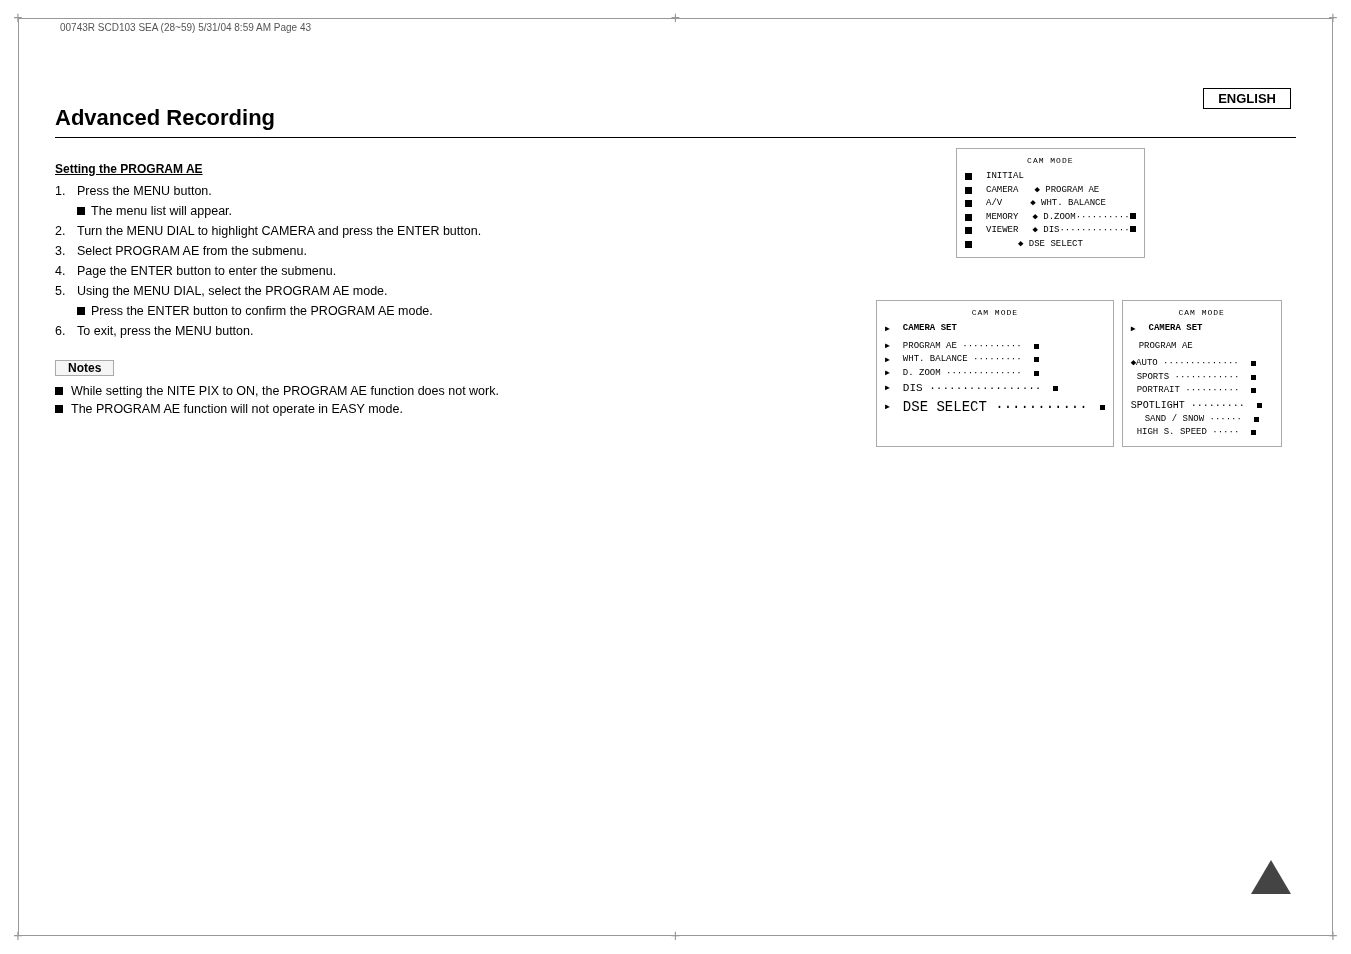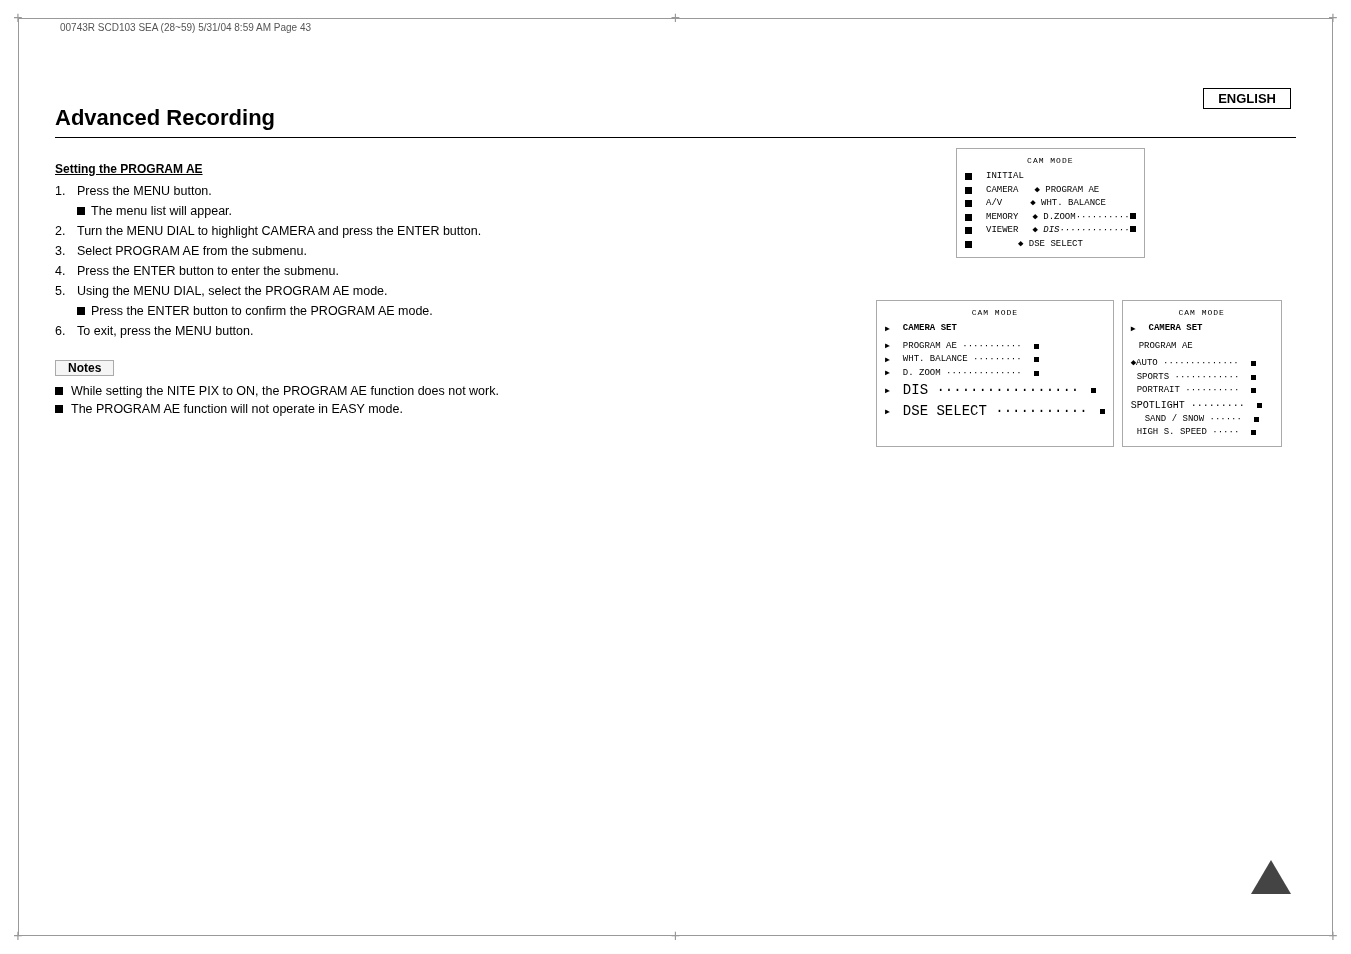--- a/index.html
+++ b/index.html
@@ -285,21 +285,21 @@
           <span>Turn the MENU DIAL to highlight CAMERA and press the ENTER button.</span>
         </li>
 
         <li>
           <span class="step-num">3.</span>
           <span>Select PROGRAM AE from the submenu.</span>
         </li>
 
         <li>
           <span class="step-num">4.</span>
-          <span>Press the ENTER button to enter the submenu.</span>
+          <span>Page the ENTER button to enter the submenu.</span>
         </li>
 
         <li>
           <span class="step-num">5.</span>
           <span>Using the MENU DIAL, select the PROGRAM AE mode.</span>
         </li>
         <div class="sub-bullet">
           <span class="bullet-square"></span>
           <span>Press the ENTER button to confirm the PROGRAM AE mode.</span>
         </div>
@@ -345,21 +345,21 @@
             <span style="margin-left:16px;">◆ WHT. BALANCE</span>
           </div>
         <div class="menu-row">
             <span style="display:inline-block;width:7px;height:7px;background:#000;margin-right:2px;"></span>
             <span>MEMORY</span>
             <span style="margin-left:2px;text-align:center;">◆ D.ZOOM··········<span style="display:inline-block;width:6px;height:6px;background:#000;"></span></span>
           </div>
         <div class="menu-row">
             <span style="display:inline-block;width:7px;height:7px;background:#000;margin-right:2px;"></span>
             <span>VIEWER</span>
-            <span style="margin-left:2px;font-style:italic;">◆ DIS·············<span style="display:inline-block;width:6px;height:6px;background:#000;"></span></span>
+            <span style="margin-left:2px;">◆ DIS·············<span style="display:inline-block;width:6px;height:6px;background:#000;"></span></span>
           </div>
         <div class="menu-row">
             <span style="display:inline-block;width:7px;height:7px;background:#000;margin-right:2px;"></span>
             <span style="margin-left:32px;text-align:center;">◆ DSE SELECT</span>
           </div>
       </div>
 
       <div class="right-menus">
 
         <div class="menu-screenshot" style="min-width:155px;">
@@ -379,21 +379,21 @@
               <span style="font-size:9px;">WHT. BALANCE ·········</span>
               <span style="display:inline-block;width:5px;height:5px;background:#000;"></span>
           </div>
           <div class="menu-row">
             <span style="font-size:8px;margin-right:1px;">▶</span>
               <span style="font-size:9px;">D. ZOOM ··············</span>
               <span style="display:inline-block;width:5px;height:5px;background:#000;"></span>
           </div>
           <div class="menu-row">
             <span style="font-size:8px;margin-right:1px;">▶</span>
-              <span style="font-size:14px;">DIS ·················</span>
+              <span style="font-size:11px;">DIS ·················</span>
               <span style="display:inline-block;width:5px;height:5px;background:#000;"></span>
           </div>
           <div class="menu-row">
             <span style="font-size:8px;margin-right:1px;">▶</span>
               <span style="font-size:14px;text-align:center;">DSE SELECT ···········</span>
               <span style="display:inline-block;width:5px;height:5px;background:#000;"></span>
           </div>
         </div>
 
         <div class="menu-screenshot" style="min-width:160px;">

